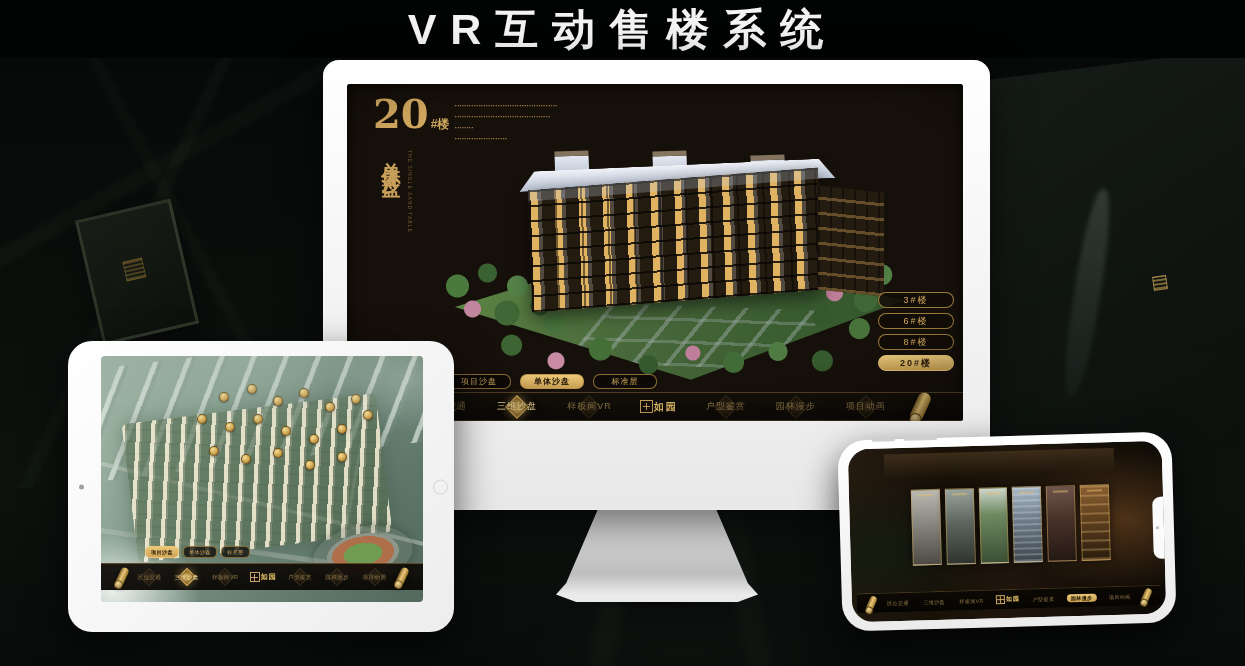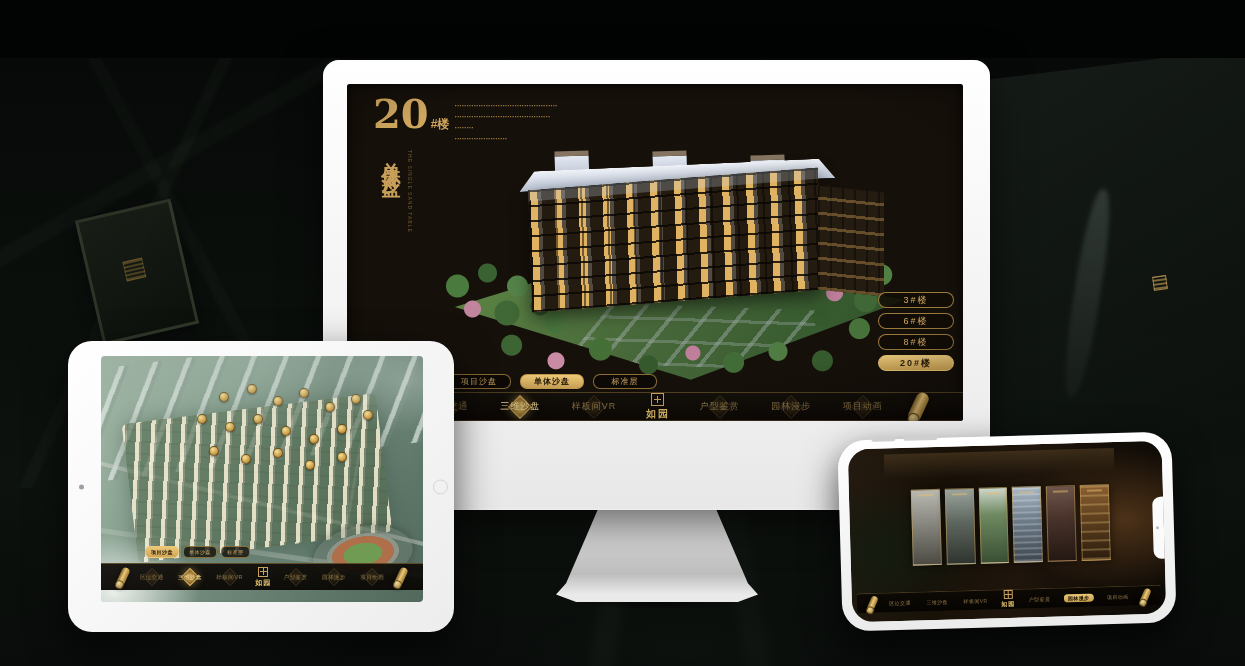--- a/index.html
+++ b/index.html
@@ -116,21 +116,21 @@
   .m-nav{position:absolute;left:0;right:0;bottom:0;height:27px;display:flex;align-items:center;z-index:3;
     justify-content:space-evenly;padding:0 10px 0 52px;border-top:1px solid rgba(190,150,80,.4);
     border-bottom:1px solid rgba(190,150,80,.25);background:linear-gradient(180deg,#14100a,#0d0906);}
   .nav-item{position:relative;font-size:9px;letter-spacing:1px;color:#8d7547;padding:0 2px;cursor:pointer;}
   .nav-label{position:relative;z-index:1;}
   .dia{position:absolute;left:50%;top:50%;width:15px;height:15px;transform:translate(-50%,-50%) rotate(45deg);
     background:radial-gradient(circle,rgba(96,74,38,.5),rgba(30,22,12,.05));border:1px solid rgba(140,110,55,.25);}
   .nav-item.active{color:#ffe2a0;text-shadow:0 0 4px rgba(0,0,0,.85);}
   .nav-item.active .dia{background:radial-gradient(circle,#e7c169 20%,#926f2e 75%);
     border-color:rgba(240,200,110,.7);box-shadow:0 0 8px rgba(230,190,100,.5);}
-  .nav-brand{display:flex;flex-direction:column;align-items:center;gap:1px;color:#e3c06a;cursor:pointer;}
+  .nav-brand{display:flex;flex-direction:row;align-items:center;gap:1px;color:#e3c06a;cursor:pointer;}
   .seal{display:block;width:11px;height:11px;border:1px solid #caa45f;background:
     linear-gradient(#caa45f,#caa45f) center/7px 1px no-repeat,
     linear-gradient(#caa45f,#caa45f) center/1px 7px no-repeat,rgba(20,14,8,.9);}
   .brand-text{font-family:"DejaVu Serif","Liberation Serif",serif;font-size:10px;font-weight:700;letter-spacing:2px;}
   .scroll-icon{position:relative;width:13px;height:30px;transform:rotate(25deg);border-radius:6px;cursor:pointer;
     background:linear-gradient(90deg,#7a5c26,#ecc878 45%,#9a772f);box-shadow:0 2px 5px rgba(0,0,0,.6);}
   .scroll-icon::after{content:"";position:absolute;left:50%;bottom:-4px;transform:translateX(-50%);width:10px;height:10px;
     border-radius:50%;background:radial-gradient(circle at 35% 35%,#f3dc9a,#8a6a2f);border:1px solid #5e4718;}
   
   .ipad{position:absolute;left:68px;top:341px;width:386px;height:291px;border-radius:24px;z-index:4;
@@ -210,20 +210,21 @@
   
   .footnote{position:absolute;right:6px;bottom:2px;font-size:17px;letter-spacing:2.5px;color:#e9e9e9;z-index:6;
     text-shadow:0 1px 2px #000;}
 </style>
 </head>
 <body>
 
 <div class="stage">
 
   <div class="title-strip"></div>
+  <div class="page-title">VR互动售楼系统</div>
   <div class="bg-map-left"></div>
   <div class="bg-sign"></div>
   <div class="bg-photo-right"></div>
   <div class="bg-gold-chip"></div>
   <div class="bg-bottom-map"></div>
 
   <div class="stand-shadow"></div>
   <div class="monitor-stand"></div>
 
   <div class="monitor">

